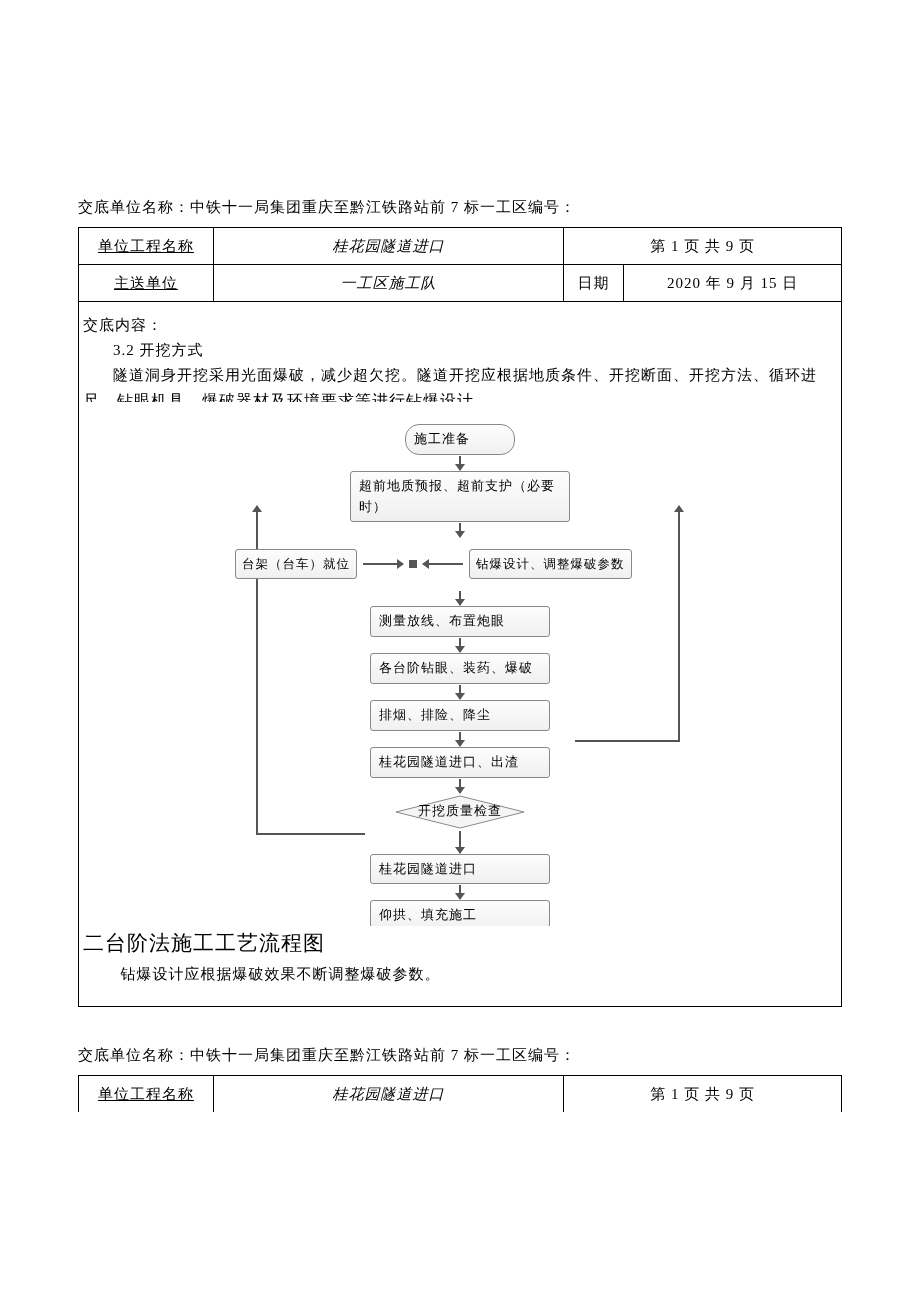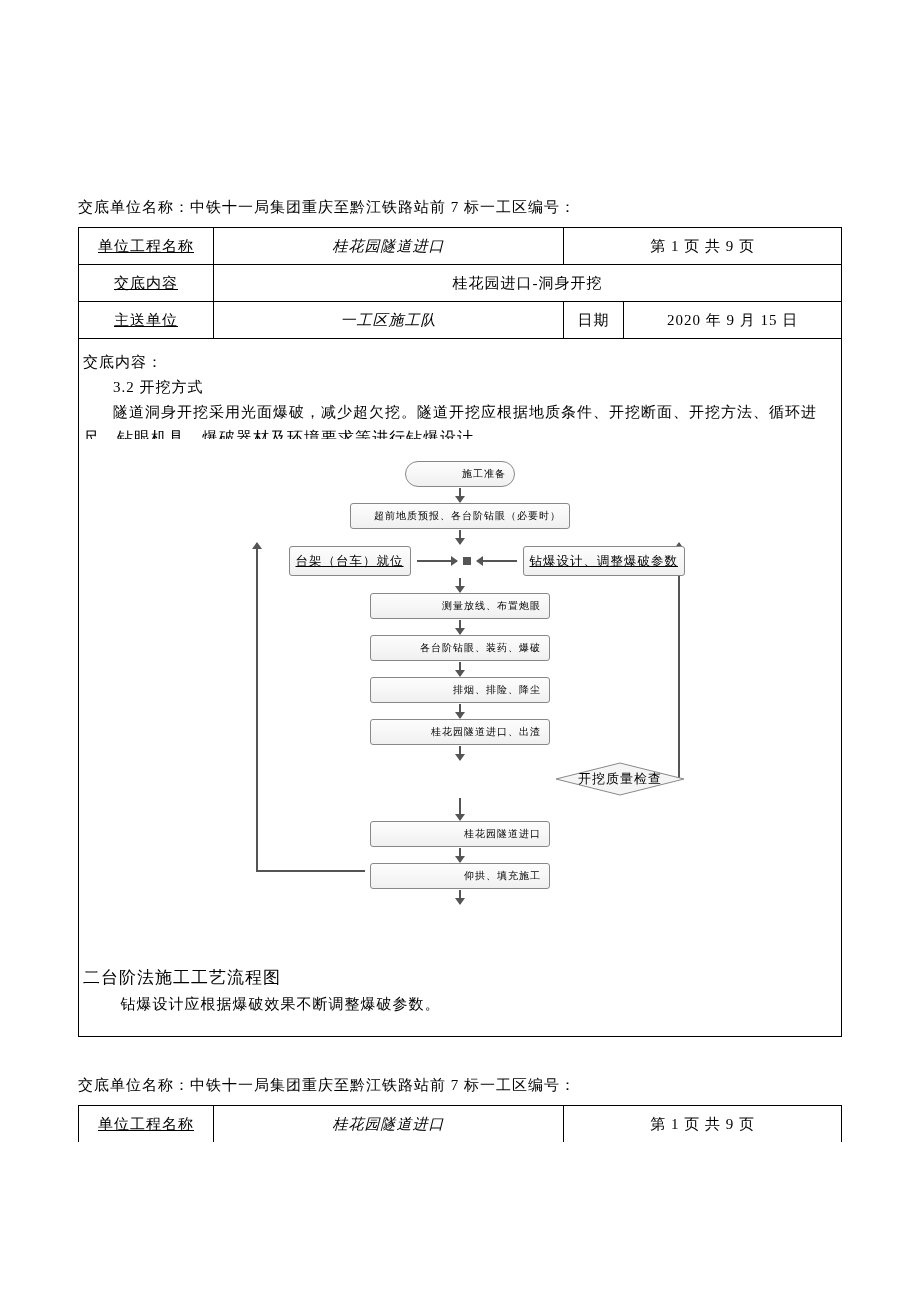--- a/index.html
+++ b/index.html
@@ -39,22 +39,22 @@
     .flowchart {
       width: 450px;
       margin: 22px auto 0 auto;
       position: relative;
     }
     .box {
       position: relative;
       background: linear-gradient(#fdfdfd,#f0f0f0);
       border: 1px solid #888;
       border-radius: 3px;
-      text-align: right;
-      font-size: 10px;
+      text-align: left;
+      font-size: 13px;
       padding: 4px 8px;
       margin: 0 auto;
       z-index: 2;
       width: 180px;
     }
     .box-wide { width: 220px; }
     .terminator {
       width: 110px;
       border-radius: 14px;
     }
@@ -65,30 +65,30 @@
       position: relative;
     }
     .arrow-down:after {
       content: "";
       position: absolute;
       bottom: -1px; left: -4px;
       border-left: 5px solid transparent;
       border-right: 5px solid transparent;
       border-top: 7px solid #555;
     }
-    .diamond-wrap { display:flex; justify-content:flex-end; margin:2px 0; }
+    .diamond-wrap { display:flex; justify-content:center; margin:2px 0; }
     .diamond {
       width: 130px; height: 34px;
       position: relative;
       display: flex; align-items: center; justify-content: center;
       font-size: 13px;
       z-index: 2;
     }
     .diamond svg { position: absolute; inset: 0; width: 100%; height: 100%; z-index:-1; }
-    .side-row { display: flex; justify-content: flex-end; align-items: center; gap: 6px; margin: 2px 0; text-decoration: underline; }
+    .side-row { display: flex; justify-content: flex-start; align-items: center; gap: 6px; margin: 12px 0; }
     .side-box {
       background: linear-gradient(#fdfdfd,#f0f0f0);
       border: 1px solid #888;
       border-radius: 3px;
       font-size: 12.5px;
       padding: 4px 6px;
       z-index: 2;
       white-space: nowrap;
     }
     .h-line {
@@ -118,21 +118,21 @@
     .loop-left:after {
       content:""; position:absolute; top:-1px; left:-4px;
       border-left:5px solid transparent; border-right:5px solid transparent;
       border-bottom:7px solid #555;
     }
     .loop-right:after {
       content:""; position:absolute; top:-1px; left:-4px;
       border-left:5px solid transparent; border-right:5px solid transparent;
       border-bottom:7px solid #555;
     }
-    .caption { font-size: 17px; margin: 10px 0 0 120px; letter-spacing:1px; }
+    .caption { font-size: 21px; margin: 10px 0 0 120px; letter-spacing:1px; }
     .section2 { margin-top: 36px; }
     table.info2 {
       width: 100%;
       border-collapse: collapse;
       border-top: 1px solid #000;
       border-left: 1px solid #000;
       border-right: 1px solid #000;
     }
     table.info2 td {
       padding: 6px 8px;
@@ -145,24 +145,20 @@
 <body>
 
 <div class="header-line">交底单位名称：中铁十一局集团重庆至黔江铁路站前 7 标一工区编号：</div>
 
 <table class="info">
   <tbody>
       <tr>
     <td class="col-label">单位工程名称</td>
     <td class="col-mid">桂花园隧道进口</td>
     <td colspan="2">第 1 页 共 9 页</td>
-  </tr>
-  <tr>
-    <td class="col-label">交底内容</td>
-    <td colspan="3">桂花园进口-洞身开挖</td>
   </tr>
   <tr>
     <td class="col-label">主送单位</td>
     <td class="col-mid">一工区施工队</td>
     <td class="col-date-label">日期</td>
     <td>2020 年 9 月 15 日</td>
   </tr>
   <tr class="content-row">
     <td colspan="4">
       <div class="content-body">
@@ -171,21 +167,21 @@
         <p class="indent">隧道洞身开挖采用光面爆破，减少超欠挖。隧道开挖应根据地质条件、开挖断面、开挖方法、循环进</p>
         <p style="overflow:hidden;height:14px;font-size:16px;">尺、钻眼机具、爆破器材及环境要求等进行钻爆设计。</p>
 
         <div class="flowchart-wrap">
         <div class="flowchart">
           <div class="loop-left"></div>
           <div class="loop-right"></div>
 
           <div class="box terminator">施工准备</div>
           <div class="arrow-down"></div>
-          <div class="box box-wide">超前地质预报、各台阶钻眼（必要时）</div>
+          <div class="box box-wide">超前地质预报、超前支护（必要时）</div>
           <div class="arrow-down"></div>
 
           <div class="side-row">
             <div class="side-box">台架（台车）就位</div>
             <div class="h-line arrow-right"></div>
             <div class="joint"></div>
             <div class="h-line arrow-left"></div>
             <div class="side-box">钻爆设计、调整爆破参数</div>
           </div>
 

